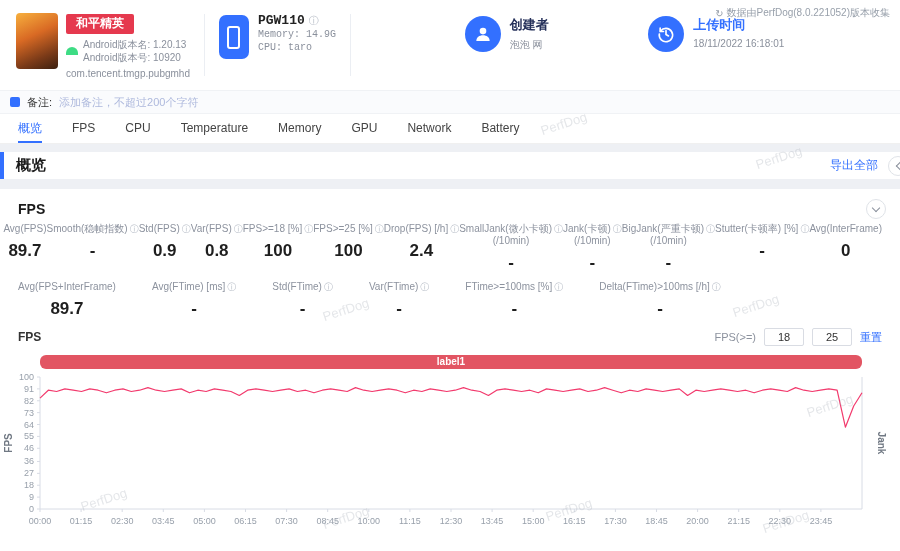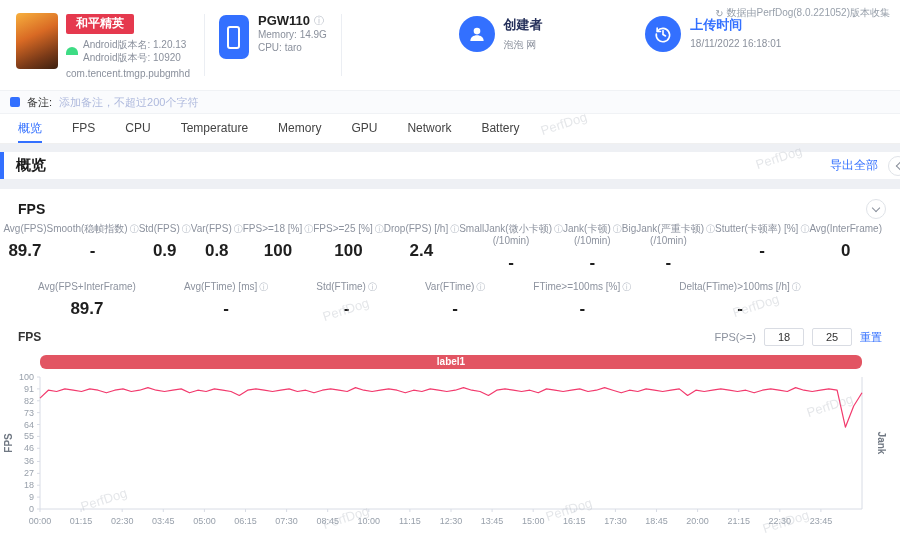--- a/index.html
+++ b/index.html
@@ -24,21 +24,21 @@
   .android-row { display:flex; align-items:center; margin-top:4px; }
   .android-icon { width:12px; height:8px; border-radius:6px 6px 0 0; background:#3ddc84; margin-right:5px; flex:none; }
   .gline { font-size:10px; color:#8a909c; line-height:13px; white-space:nowrap; }
   .pkg { margin-top:3px; }
 
   .vdiv { width:1px; background:#ebeef3; height:62px; margin:1px 14px 0; flex:none; }
 
   .sec-device { display:flex; flex:none; }
   .phone-badge { width:30px; height:44px; background:#3370ff; border-radius:7px; display:flex; align-items:center; justify-content:center; flex:none; margin-top:2px; }
   .phone-screen { width:13px; height:23px; border:2px solid #fff; border-radius:3px; display:block; }
-  .device-meta { margin-left:9px; }
+  .device-meta { margin-left:9px;font-family:Liberation Mono, monospace; }
   .device-name { font-size:13px; font-weight:bold; color:#222; display:flex; align-items:center; gap:4px; }
   .info-dot { color:#b4bac4; font-size:10px; font-weight:normal; }
 
   .htrio { flex:1; display:flex; justify-content:space-evenly; margin-top:3px; }
   .hsec3 { display:flex; gap:9px; }
   .circle-ico { width:36px; height:36px; border-radius:50%; background:#3370ff; display:flex; align-items:center; justify-content:center; flex:none; }
   .hlabel { font-size:13px; font-weight:bold; color:#25305a; line-height:16px; margin-top:1px; }
   .hlabel.blue { color:#3370ff; }
   .hvalue { font-size:10px; color:#8a909c; margin-top:5px; white-space:nowrap; }
 
@@ -65,21 +65,21 @@
   .chev-down { transform:rotate(-45deg); margin-top:-2px; }
 
   
   .fps-panel { margin-top:10px; background:#fff; height:364px; position:relative; }
   .fps-head { display:flex; align-items:center; padding:10px 18px 0; }
   .fps-title { font-size:14px; font-weight:bold; color:#1a1a1a; }
   .fps-head .round-btn { margin-left:auto; margin-right:-4px; }
 
   .metrics { display:flex; padding:0 18px; }
   .row1 { margin-top:4px; justify-content:flex-end; }
-  .row2 { margin-top:8px; gap:48px;margin-left:20px; }
+  .row2 { margin-top:8px; gap:36px; }
   .metric { text-align:center; }
   .m-label { font-size:10px; color:#8c929e; line-height:12px; white-space:nowrap; }
   .info-ico { color:#b7bdc7; font-size:9px; margin-left:2px; cursor:pointer; }
   .m-sub { font-size:10px; color:#8c929e; line-height:12px; }
   .m-value { font-size:17px; font-weight:bold; color:#1f1f1f; margin-top:6px; }
 
   .chart-head { display:flex; align-items:center; padding:9px 18px 0; }
   .chart-title { font-size:12px; font-weight:bold; color:#333; }
   .threshold { margin-left:auto; display:flex; align-items:center; gap:8px; }
   .th-label { font-size:11px; color:#8c929e; }

